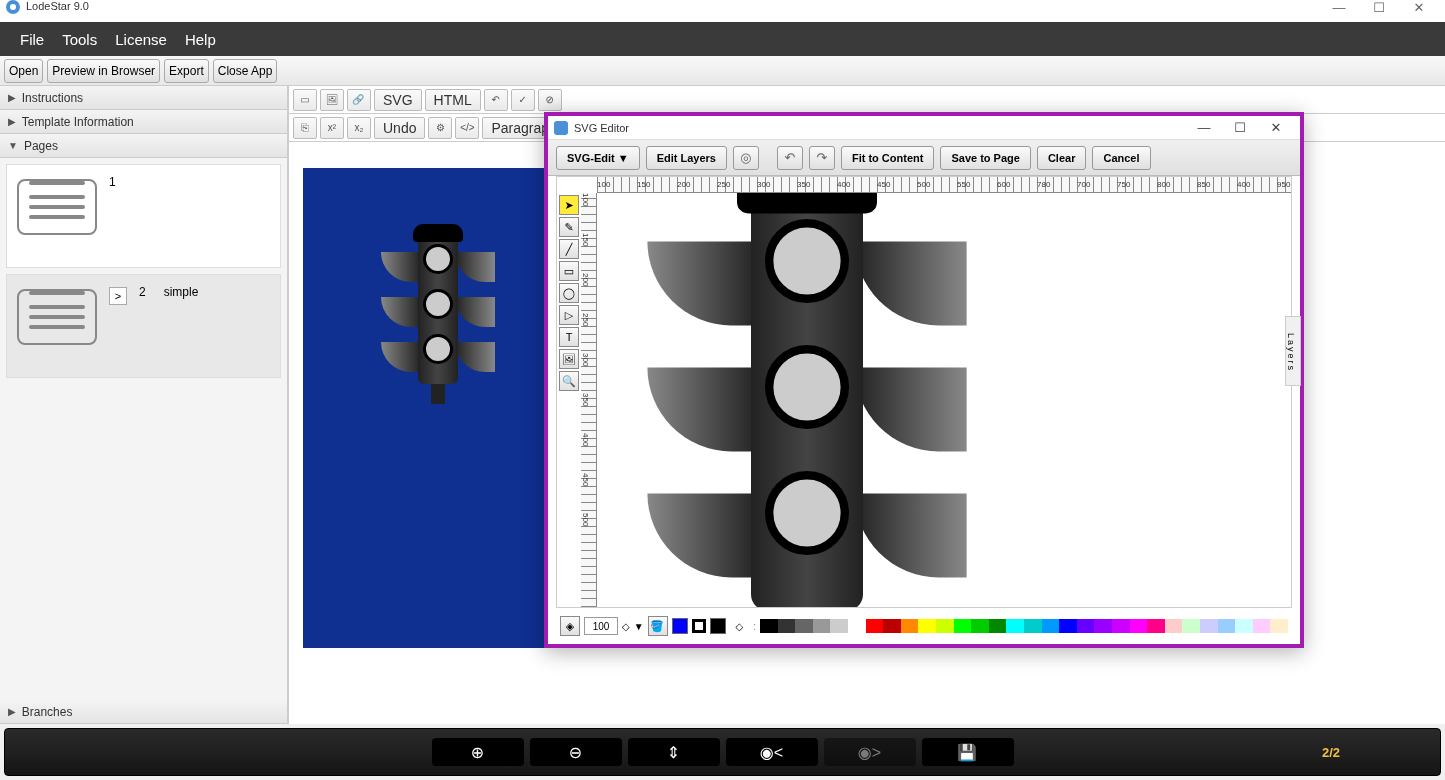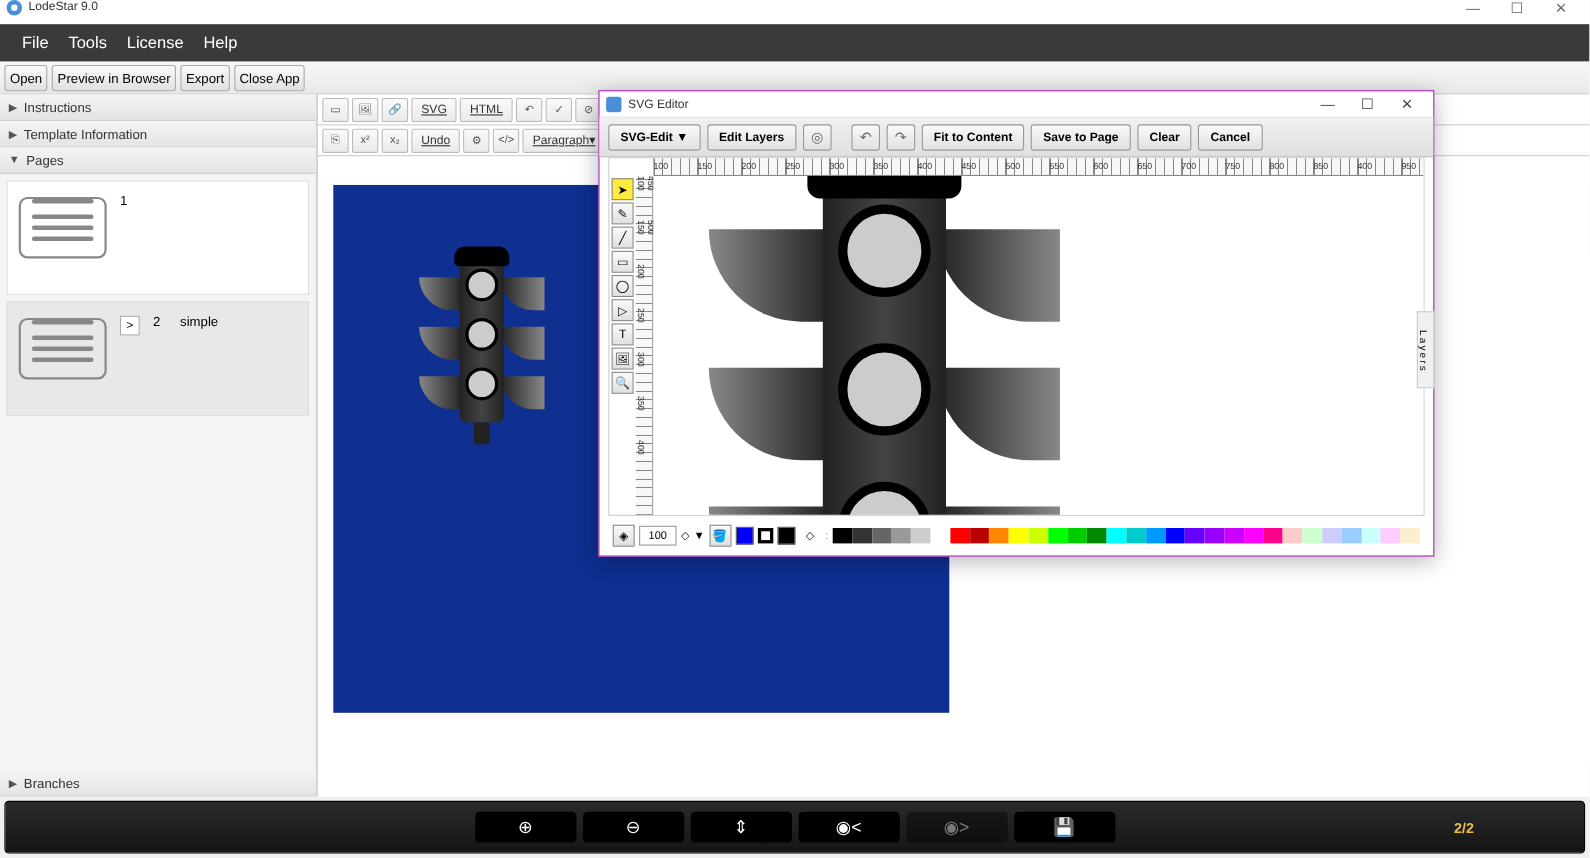--- a/index.html
+++ b/index.html
@@ -33,40 +33,40 @@
 .pname { font-size:12px; padding-top:4px; margin-left:6px;}
 
 .center { flex: 1; background: #fff; border-left:1px solid #ccc; position:relative;}
 .tabs { height: 26px; background: linear-gradient(#f0f0f0,#e0e0e0); border-bottom:1px solid #ccc; display:flex; align-items:flex-end; padding-left:4px;}
 .tab { background: linear-gradient(#fafafa,#e8e8e8); border:1px solid #aaa; border-bottom:none; border-top-left-radius:4px;border-top-right-radius:4px; padding: 3px 10px; font-size:12px; margin-right:2px;}
 .tab.act { background:#fff; }
 .tab .x { margin-left:4px; color:#666;}
 .edbar { height: 28px; border-bottom:1px solid #ccc; display:flex; align-items:center; gap:3px; padding:0 4px;}
 .edbar2 { height: 28px; border-bottom:1px solid #ccc; display:flex; align-items:center; gap:3px; padding:0 4px;}
 .ib { width:24px;height:22px;border:1px solid #bbb;background:linear-gradient(#fafafa,#eaeaea);border-radius:2px;display:flex;align-items:center;justify-content:center;font-size:10px;color:#555;}
-.ibt { height:22px;border:1px solid #bbb;background:linear-gradient(#fafafa,#eaeaea);border-radius:2px;display:flex;align-items:center;justify-content:center;font-size:11px;color:#333;padding:0 8px;text-decoration:underline;}
+.ibt { height:22px;border:1px solid #bbb;background:linear-gradient(#fafafa,#eaeaea);border-radius:2px;display:flex;align-items:center;justify-content:center;font-size:14px;color:#333;padding:0 8px;}
 .canvas { position:absolute; top:82px; bottom:0; left:0; right:0; background:#fff; overflow:hidden;}
 .bluepage { position:absolute; left:14px; top:0; width:560px; height:480px; background:#0f2f91; }
 
 .traffic { position:absolute; left:60px; top:56px; width:150px; height:180px;}
 .tl-body{position:absolute;left:55px;top:10px;width:40px;height:150px;background:linear-gradient(90deg,#222,#444,#222);border-radius:6px;}
 .tl-cap{position:absolute;left:50px;top:0;width:50px;height:18px;background:#000;border-radius:10px 10px 4px 4px;}
 .tl-light{position:absolute;left:60px;width:30px;height:30px;background:#ccc;border-radius:50%;border:3px solid #000;}
 .tl-l1{top:20px;}.tl-l2{top:65px;}.tl-l3{top:110px;}
 .tl-fin{position:absolute;width:40px;height:30px;background:linear-gradient(90deg,#888,#222);}
 .tl-finL{left:18px;border-radius:0 0 0 30px;}
 .tl-finR{left:92px;border-radius:0 0 30px 0;transform:scaleX(-1);}
 .tl-f1{top:28px;}.tl-f2{top:73px;}.tl-f3{top:118px;}
 .tl-pole{position:absolute;left:68px;top:160px;width:14px;height:20px;background:#222;}
 
 .bottombar { position:absolute; left:4px; right:4px; bottom:4px; height:48px; background:linear-gradient(#2a2a2a,#151515); border:1px solid #000; border-radius:4px; display:flex; align-items:center; justify-content:center; gap:6px;}
 .bb-btn{width:92px;height:28px;background:#000;border-radius:4px;display:flex;align-items:center;justify-content:center;color:#fff;font-size:16px;}
 .bb-cnt{position:absolute;right:100px;color:#f0c040;font-size:13px;font-weight:bold;}
 
-.svgwin { position:absolute; left:544px; top:82px; width:760px; height:424px; background:#fff; border:1px solid #a21caf; box-shadow:0 4px 20px rgba(0,0,0,0.3);}
+.svgwin { position:absolute; left:544px; top:112px; width:760px; height:536px; background:#fff; border:4px solid #a21caf; box-shadow:0 4px 20px rgba(0,0,0,0.3);}
 .svgwin .wtitle{height:24px;border-bottom:1px solid #ddd;display:flex;align-items:center;padding:0 6px;font-size:11px;color:#333;}
 .svgwin .wtitle .wicon{width:14px;height:14px;background:#4a90d9;border-radius:3px;margin-right:6px;}
 .svgwin .wtitle .wspace{flex:1;}
 .svgwin .wtitle .wbtn{width:36px;text-align:center;color:#444;font-size:13px;}
 .svgwin .wtool{height:36px;background:linear-gradient(#f0f0f0,#e0e0e0);border-bottom:1px solid #bbb;display:flex;align-items:center;gap:6px;padding:0 8px;}
 .svgwin .wbt{height:24px;border:1px solid #999;background:linear-gradient(#fafafa,#e0e0e0);border-radius:3px;padding:0 10px;font-size:11px;font-weight:bold;display:flex;align-items:center;}
 .svgwin .wbtib{width:26px;height:24px;border:1px solid #999;background:linear-gradient(#fafafa,#e0e0e0);border-radius:3px;display:flex;align-items:center;justify-content:center;font-size:13px;color:#666;}
 .svgcanvas{position:absolute;left:8px;right:8px;top:60px;bottom:36px;background:#fff;border:1px solid #ccc;}
 .ruler-h{position:absolute;left:40px;right:0;top:0;height:16px;background:repeating-linear-gradient(90deg,#888 0,#888 1px,#f8f8f8 1px,#f8f8f8 8px);border-bottom:1px solid #888;font-size:8px;overflow:hidden;white-space:nowrap;}
 .ruler-h span{display:inline-block;width:40px;font-size:8px;color:#333;position:relative;top:3px;}
@@ -213,21 +213,21 @@
     <div class="wbtib">◎</div>
     <div style="width:6px"></div>
     <div class="wbtib">↶</div>
     <div class="wbtib">↷</div>
     <div class="wbt">Fit to Content</div>
     <div class="wbt">Save to Page</div>
     <div class="wbt">Clear</div>
     <div class="wbt">Cancel</div>
   </div>
   <div class="svgcanvas">
-    <div class="ruler-h" id="rulerH"><span>100</span><span>150</span><span>200</span><span>250</span><span>300</span><span>350</span><span>400</span><span>450</span><span>500</span><span>550</span><span>600</span><span>650</span><span>700</span><span>750</span><span>800</span><span>850</span><span>400</span><span>950</span></div>
+    <div class="ruler-h" id="rulerH"><span>100</span><span>150</span><span>200</span><span>250</span><span>300</span><span>350</span><span>400</span><span>450</span><span>500</span><span>550</span><span>600</span><span>780</span><span>700</span><span>750</span><span>800</span><span>850</span><span>400</span><span>950</span></div>
     <div class="ruler-v" id="rulerV"><span>100</span><span>150</span><span>200</span><span>250</span><span>300</span><span>350</span><span>400</span><span>450</span><span>500</span></div>
     <div class="tooltray">
       <div class="tt sel">➤</div>
       <div class="tt">✎</div>
       <div class="tt">╱</div>
       <div class="tt">▭</div>
       <div class="tt">◯</div>
       <div class="tt">▷</div>
       <div class="tt">T</div>
       <div class="tt">🖼</div>

